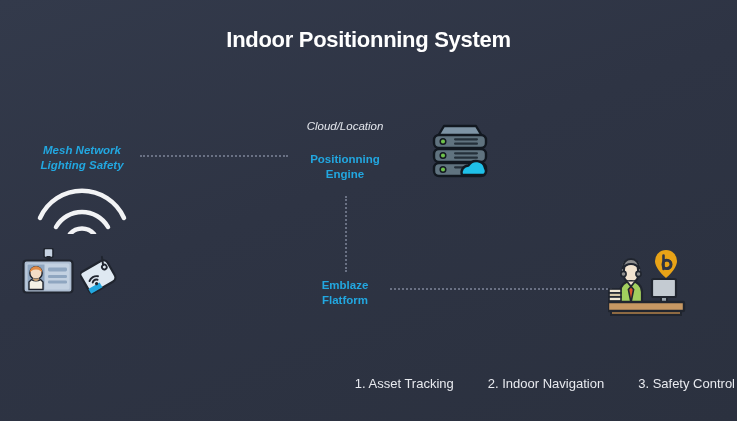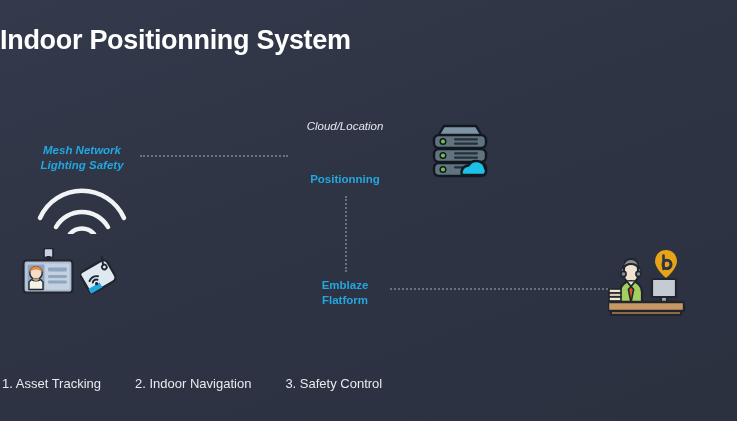--- a/index.html
+++ b/index.html
@@ -17,22 +17,23 @@
     background: linear-gradient(160deg, #333a4b 0%, #2e3444 45%, #2b313f 100%);
     overflow: hidden;
   }
 
   
   #title {
     position: absolute;
     top: 20px;
     left: 0;
     width: 737px;
+    text-align: center;
     color: #ffffff;
-    font-size: 27px;
+    font-size: 22px;
     font-weight: bold;
     letter-spacing: -0.3px;
     line-height: 40px;
   }
 
   
   .label {
     position: absolute;
     text-align: center;
     line-height: 15px;
@@ -46,21 +47,21 @@
 
   #mesh-label {
     left: 12px; top: 143px; width: 140px;
     color: #22a7e0;
     font-style: italic;
   }
   #cloud-label {
     left: 283px; top: 119px; width: 124px; font-style: italic;
   }
   #engine-label {
-    left: 283px; top: 172px; width: 124px;
+    left: 283px; top: 152px; width: 124px;
     color: #22a7e0;
   }
   #platform-label {
     left: 283px; top: 278px; width: 124px;
     color: #22a7e0;
   }
 
   
   .dot-h {
     position: absolute;
@@ -92,21 +93,21 @@
   #server-icon{ left: 424px; top: 122px; }
   #user-icon  { left: 608px; top: 248px; }
 
   
   #footer {
     position: absolute;
     left: 0;
     top: 376px;
     width: 737px;
     display: flex;
-    justify-content: flex-start;
+    justify-content: flex-end;
     align-items: baseline;
     gap: 30px;
     color: #e8eaef;
     font-size: 13px;
     white-space: nowrap;
   }
   .footer-item { padding: 0 2px; }
 </style>
 </head>
 <body>
@@ -123,20 +124,21 @@
     <div>Mesh Network</div>
     <div>Lighting Safety</div>
   </div>
 
   <div class="label plain" id="cloud-label">
     <div>Cloud/Location</div>
   </div>
 
   <div class="label" id="engine-label">
     <div>Positionning</div>
+    <div>Engine</div>
   </div>
 
   <div class="label" id="platform-label">
     <div>Emblaze</div>
     <div>Flatform</div>
   </div>
 
   <svg id="wifi" viewBox="0 0 92 48">
     <g fill="none" stroke="#f2f3f5" stroke-linecap="round">
       <path d="M4 32 A46 46 0 0 1 88 32" stroke-width="4.5"></path>

